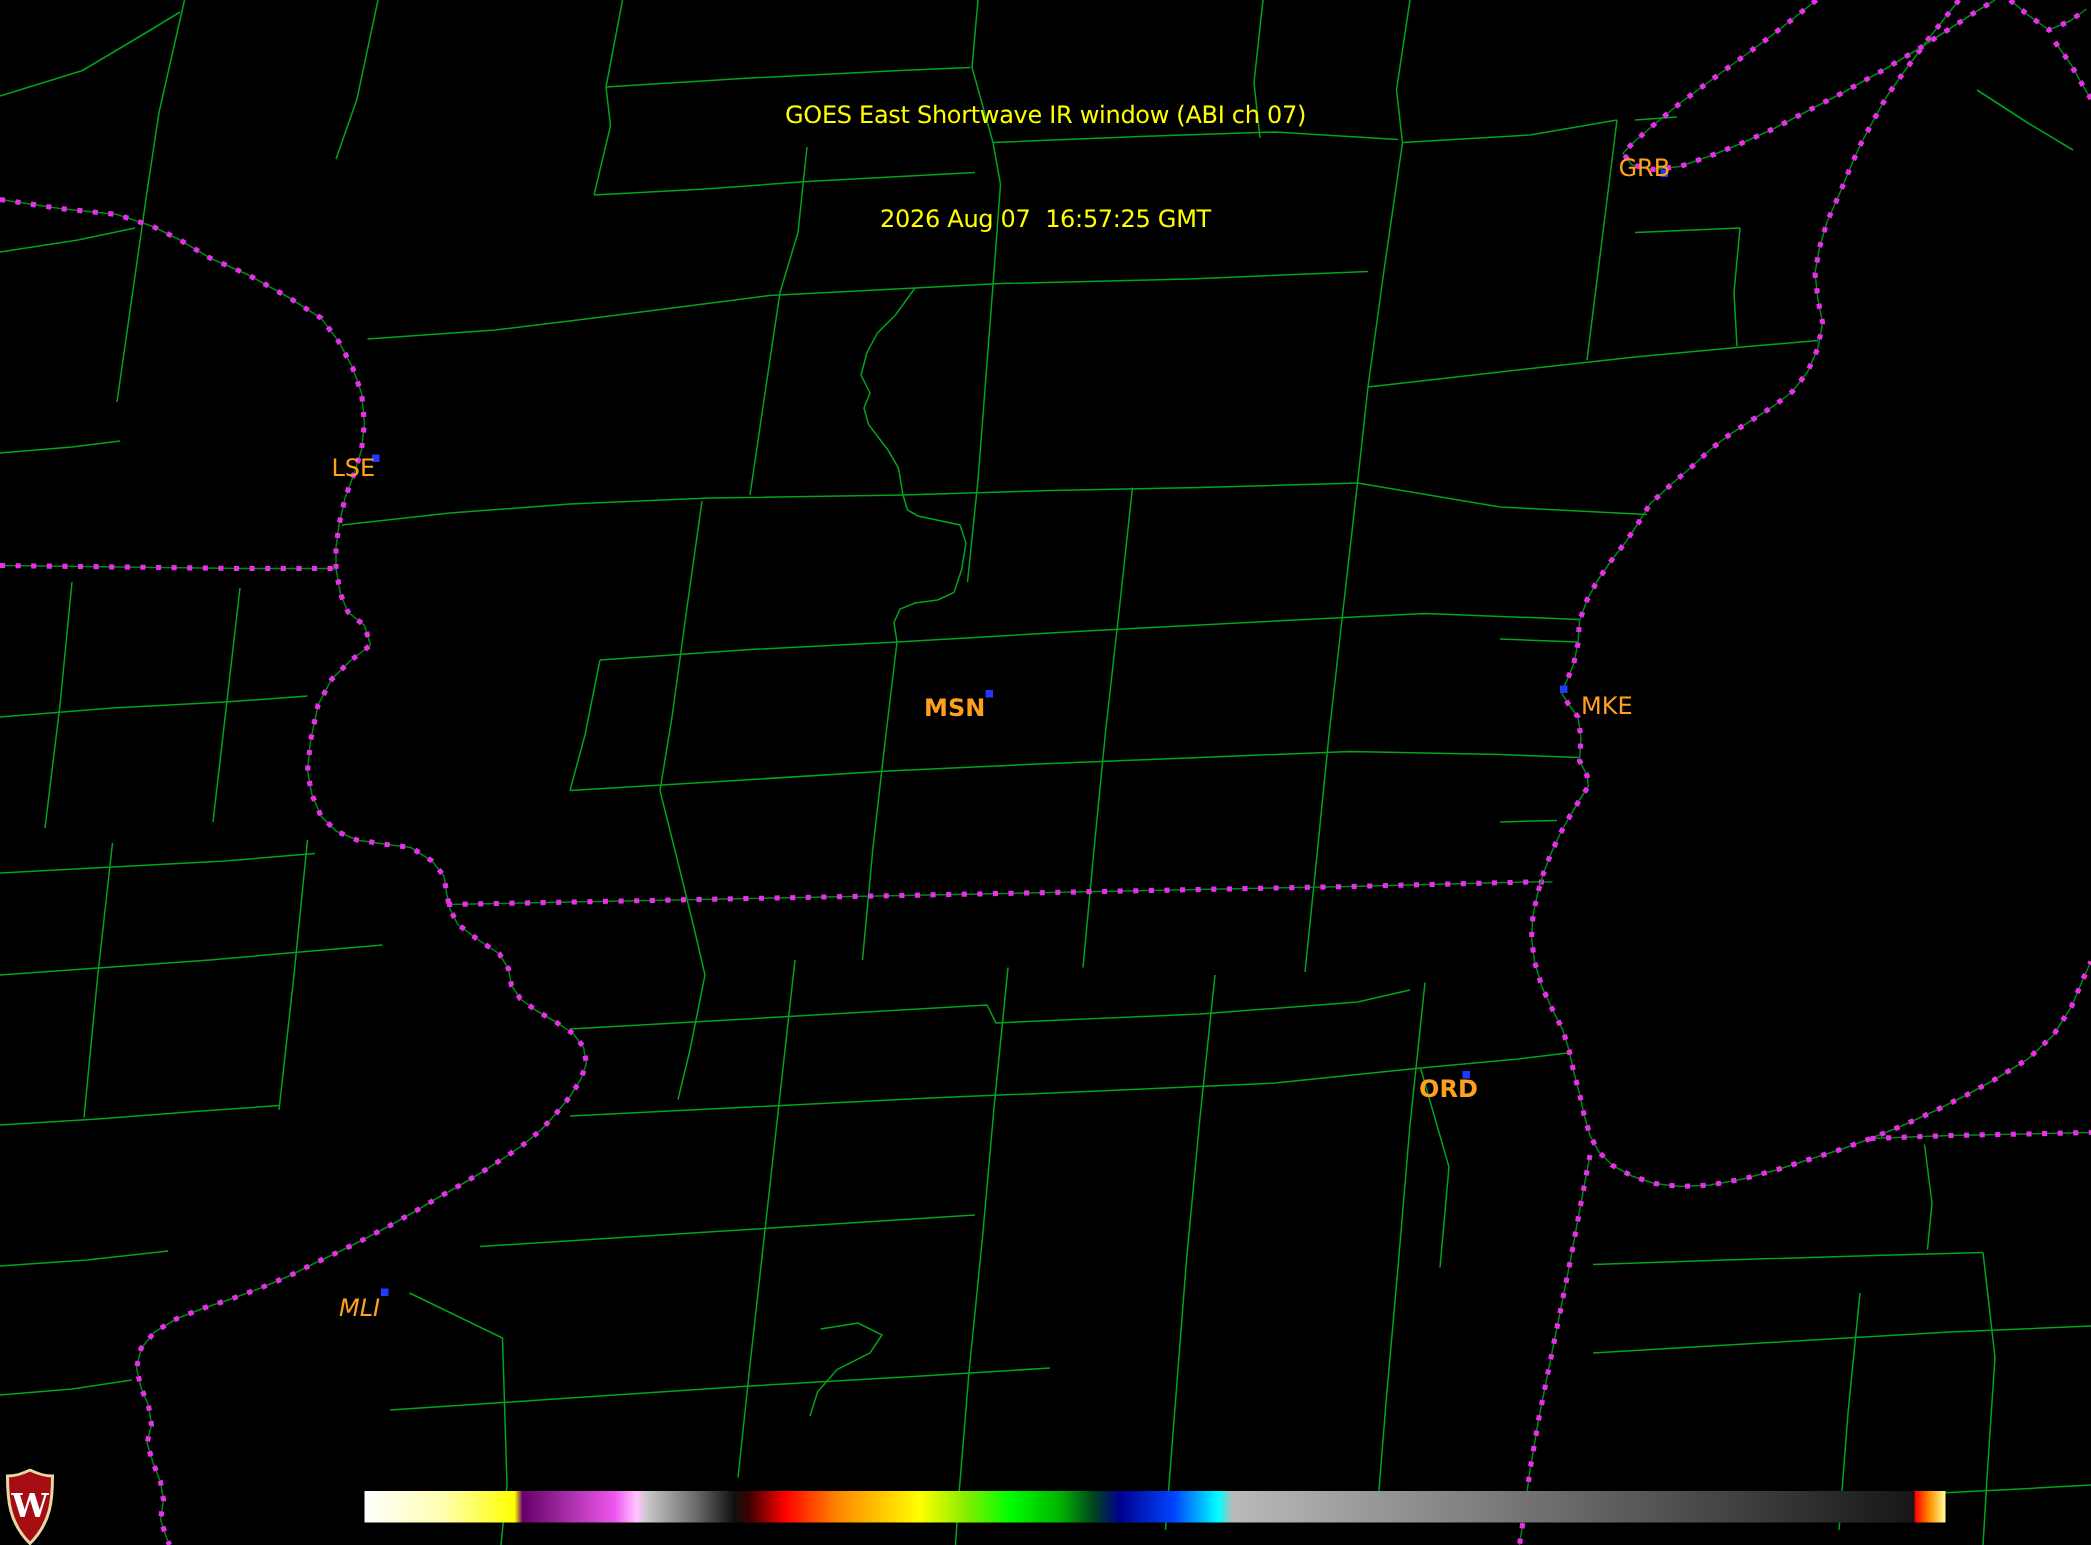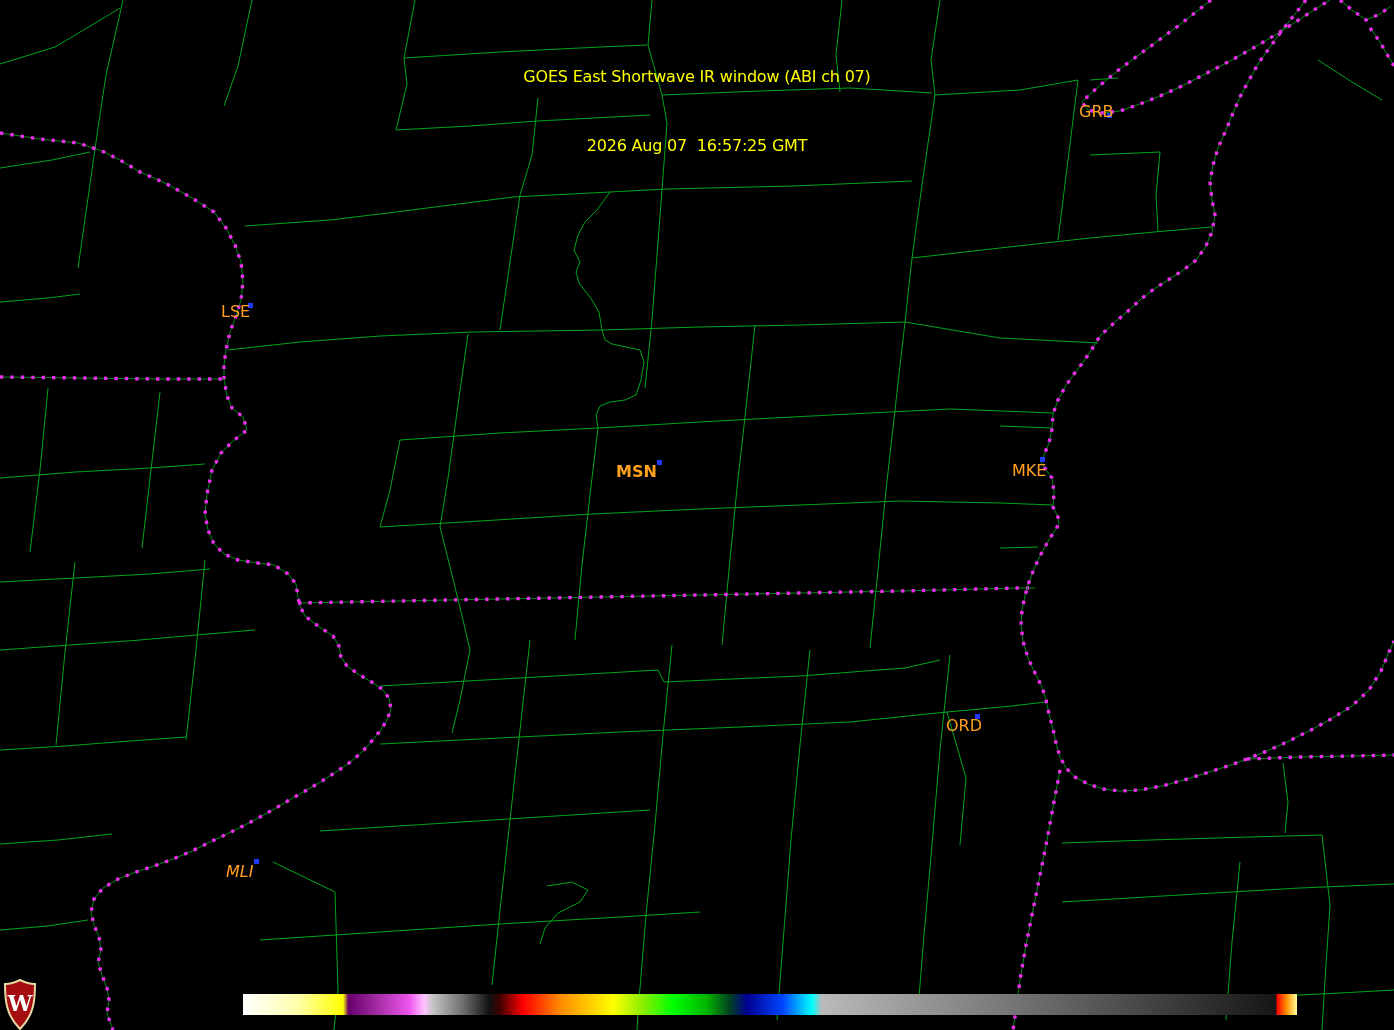--- a/index.html
+++ b/index.html
@@ -120,23 +120,23 @@
 </div>
 
 <div id="city-layer">
     <div class="city-dot" style="left: 1107px; top: 113px;"></div>
     <div class="city-label" style="left: 1079px; top: 104px;">GRB</div>
     <div class="city-dot" style="left: 248px; top: 303px;"></div>
     <div class="city-label" style="left: 221px; top: 304px;">LSE</div>
     <div class="city-dot" style="left: 657px; top: 460px;"></div>
     <div class="city-label" style="left: 616px; top: 464px; font-weight: bold;">MSN</div>
     <div class="city-dot" style="left: 1040px; top: 457px;"></div>
-    <div class="city-label" style="left: 1012px; top: 463px;">MKE</div>
+    <div class="city-label" style="left: 1054px; top: 463px;">MKE</div>
     <div class="city-dot" style="left: 975px; top: 714px;"></div>
-    <div class="city-label" style="left: 946px; top: 718px;">ORD</div>
+    <div class="city-label" style="left: 946px; top: 718px; font-weight: bold;">ORD</div>
     <div class="city-dot" style="left: 254px; top: 859px;"></div>
     <div class="city-label" style="left: 226px; top: 864px; font-style: italic;">MLI</div>
   </div>
 
 <div id="colorbar" style="left: 243px; top: 994px; width: 1054px; height: 21px; background: linear-gradient(to right, rgb(255, 255, 255) 0%, rgb(255, 255, 176) 5%, rgb(255, 255, 0) 9.5%, rgb(102, 0, 106) 10%, rgb(170, 48, 170) 13%, rgb(238, 85, 238) 15.8%, rgb(255, 196, 255) 17.2%, rgb(196, 196, 196) 18%, rgb(106, 106, 106) 21%, rgb(16, 16, 16) 23.4%, rgb(60, 0, 0) 24.3%, rgb(255, 0, 0) 26.6%, rgb(255, 136, 0) 30%, rgb(255, 255, 0) 35.1%, rgb(136, 238, 0) 38%, rgb(0, 255, 0) 40.8%, rgb(0, 180, 0) 44%, rgb(0, 64, 32) 46.2%, rgb(0, 0, 144) 47.8%, rgb(0, 68, 255) 51.2%, rgb(0, 255, 255) 54%, rgb(186, 186, 186) 54.9%, rgb(22, 22, 22) 98%, rgb(255, 0, 0) 98.1%, rgb(255, 144, 0) 99%, rgb(255, 255, 153) 100%);"></div>
 
 <div id="logo">
   <svg width="34" height="51" viewBox="0 0 34 51">
     <path d="M17 1 C23 4 28 5 32 5 C32 21 31 36 17 50 C3 36 2 21 2 5 C6 5 11 4 17 1 Z" fill="#a50d12" stroke="#e7d7a4" stroke-width="2"></path>
     <text x="17" y="32" font-family="DejaVu Serif, serif" font-size="22" font-weight="bold" fill="#ffffff" text-anchor="middle">W</text>

